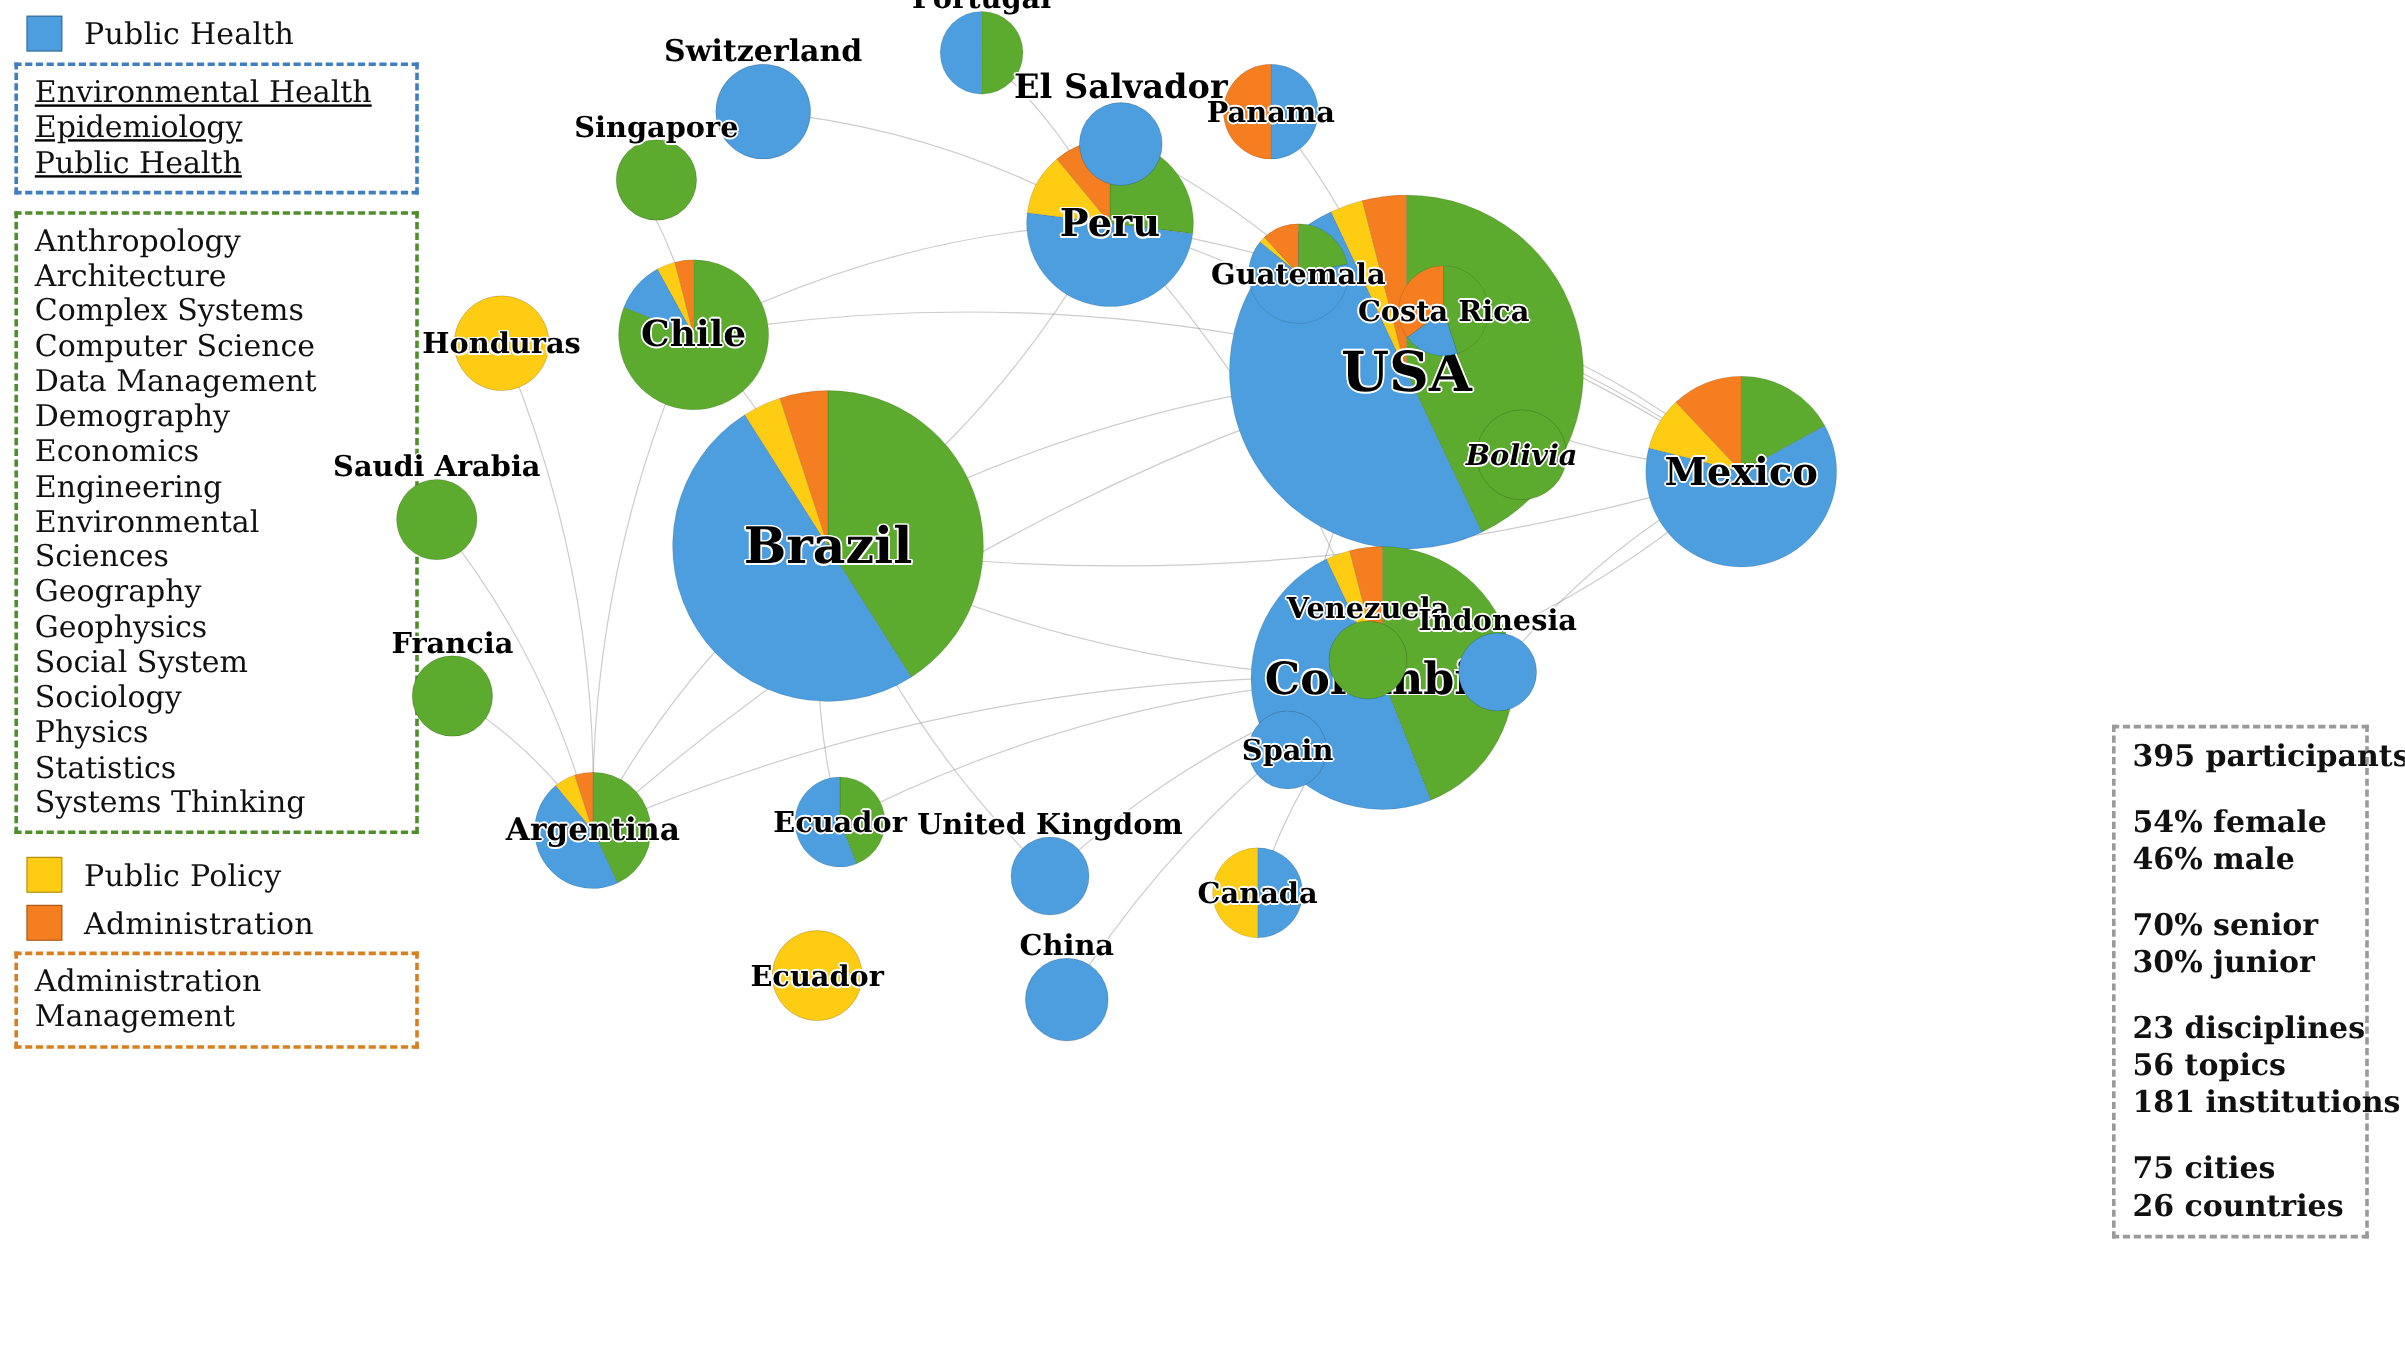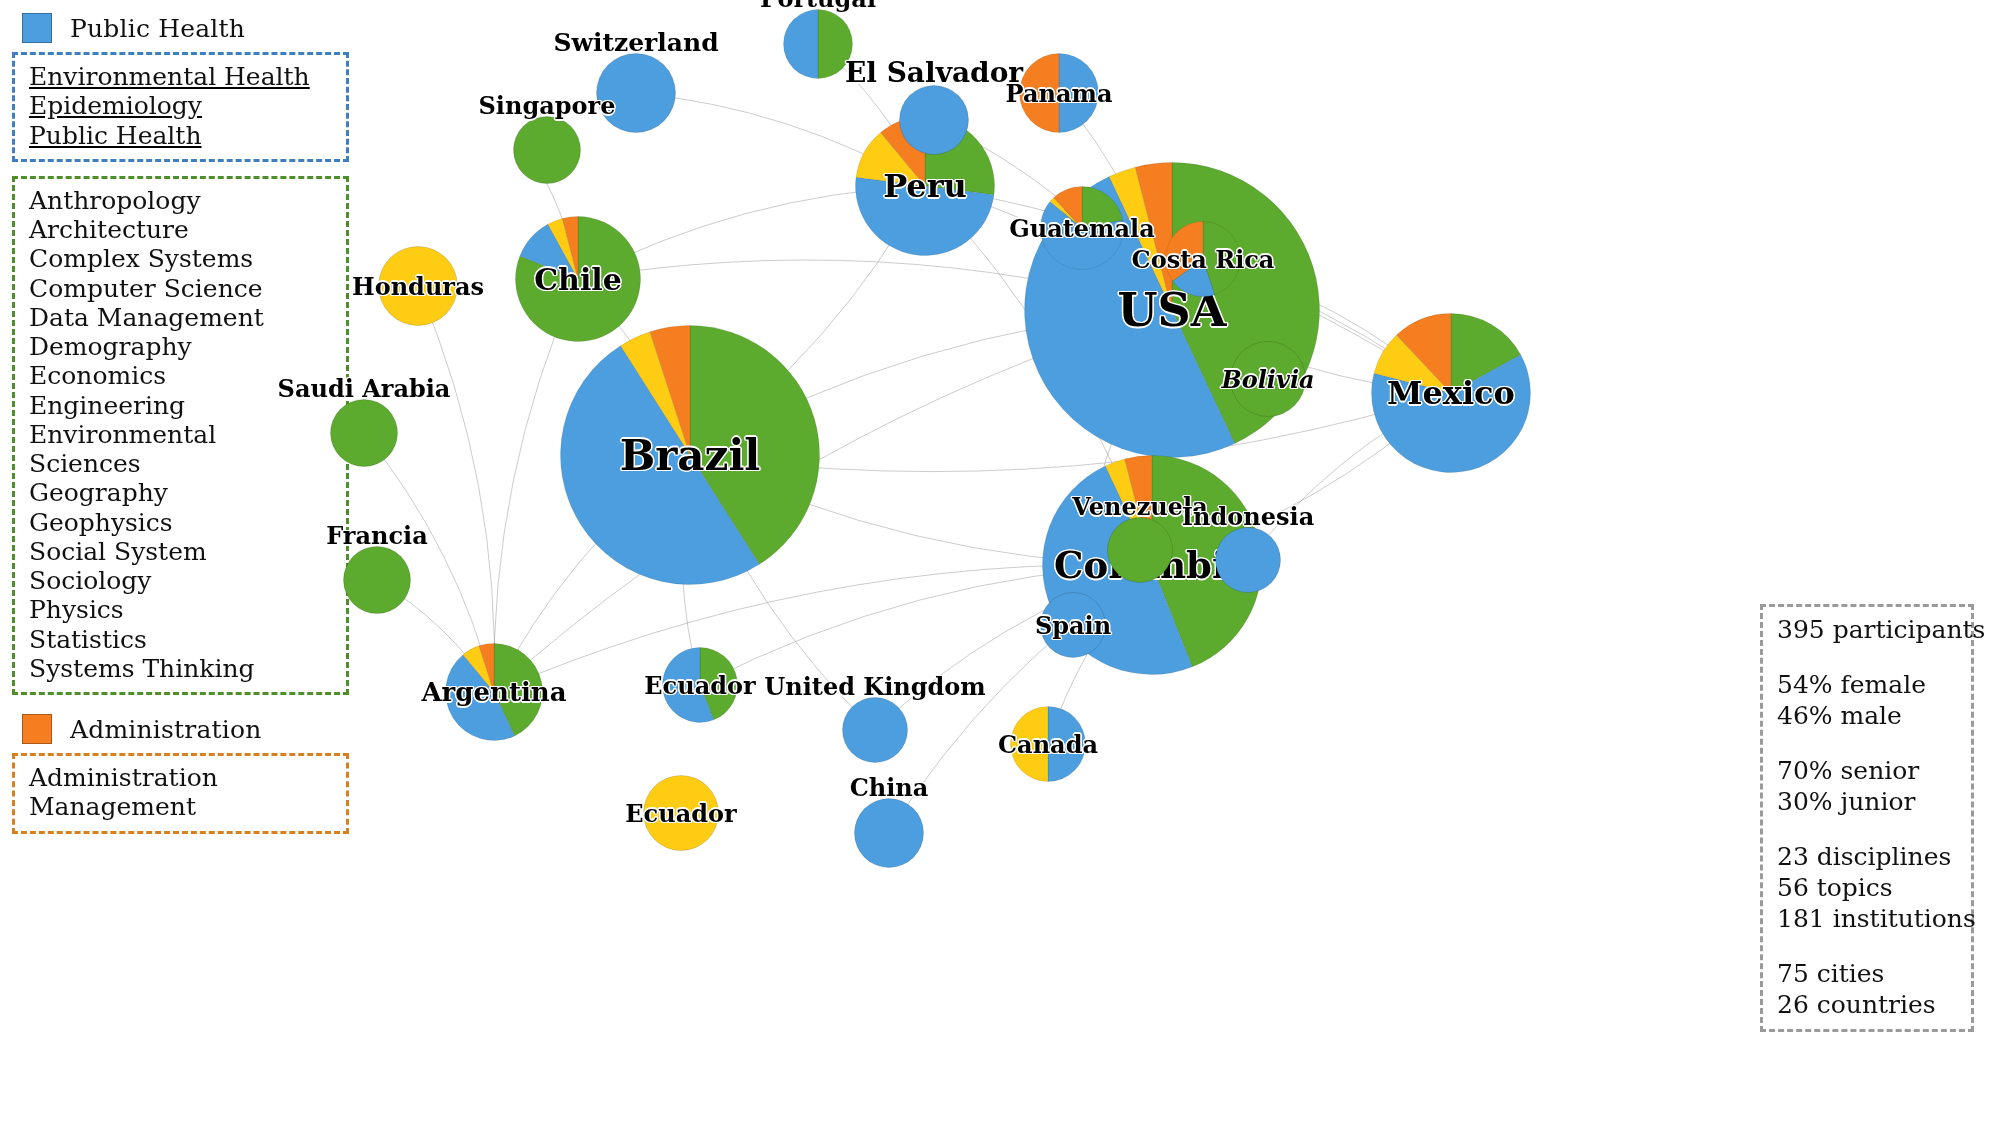--- a/index.html
+++ b/index.html
@@ -54,20 +54,21 @@
     color: #111;
     line-height: 1.17;
     white-space: nowrap;
   }
 
   
   #stats {
     position: absolute;
     left: 1756px; top: 600px;
     width: 222px;
+    font-weight: bold;
   }
   #stats .dashbox div { font-size: 25px; line-height: 1.24; }
   #stats .spacer { height: 24px; }
 
   
   #graph {
     position: absolute;
     left: 0; top: 0;
     width: 2004px; height: 1121px;
   }
@@ -121,20 +122,24 @@
         <div>Engineering</div>
         <div>Environmental</div>
         <div>Sciences</div>
         <div>Geography</div>
         <div>Geophysics</div>
         <div>Social System</div>
         <div>Sociology</div>
         <div>Physics</div>
         <div>Statistics</div>
         <div>Systems Thinking</div>
+      </div>
+      <div class="legend-row">
+        <span class="swatch" style="background: rgb(255, 204, 20);"></span>
+        <span class="legend-label">Public Policy</span>
       </div>
       <div class="legend-row">
         <span class="swatch" style="background: rgb(245, 127, 32);"></span>
         <span class="legend-label">Administration</span>
       </div>
       <div class="dashbox" style="border-color: rgb(216, 128, 31);">
         <div>Administration</div>
         <div>Management</div>
       </div>
     </div>

